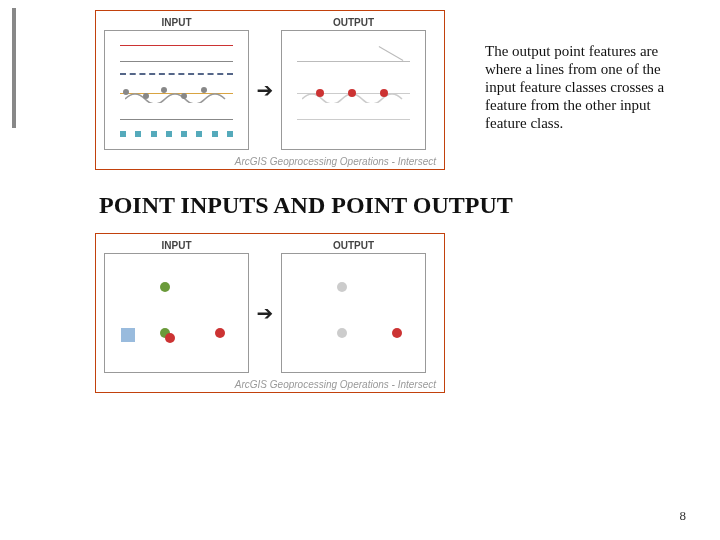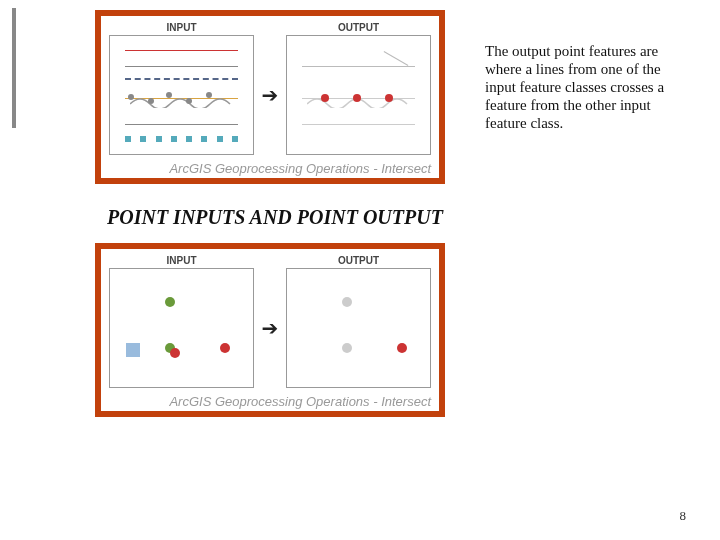--- a/index.html
+++ b/index.html
@@ -13,45 +13,45 @@
   }
   .logo {
     position: absolute;
     left: 12px;
     top: 8px;
     width: 22px;
   }
   .logo .bar { width: 4px; height: 120px; background: #888; display:inline-block; vertical-align:top; }
   .content { position: absolute; left: 95px; top: 10px; width: 600px; }
   .heading { color: #a11; font-weight: bold; font-size: 17px; margin-bottom: 16px; }
-  .heading2 { color:#111; font-weight:bold; font-size:20px; margin: 22px 0 14px 12px; font-style: italic; }
+  .heading2 { color:#111; font-weight:bold; font-size:24px; margin: 22px 0 14px 4px; }
   .row { display: flex; align-items: flex-start; }
   .figwrap { width: 360px; }
   .fig {
-    border: 6px solid #c2410c;
+    border: 1px solid #c2410c;
     background: #fff;
     width: 350px;
     padding: 6px 8px 2px 8px;
   }
   .iolabels { display:flex; font-family: Arial, sans-serif; font-size:10px; font-weight:bold; color:#444; }
   .iolabels .l-in { width: 145px; text-align:center; }
   .iolabels .l-gap { width: 32px; }
   .iolabels .l-out { width: 145px; text-align:center; }
   .panels { display:flex; align-items:center; margin-top:2px; }
   .panel {
     width: 145px; height: 120px;
     border: 1px solid #999;
     background: #fff;
     position: relative;
   }
   .arrow { width: 32px; text-align:center; font-size:20px; color:#222; }
   .caption {
     text-align: right;
     font-family: Arial, sans-serif;
-    font-size: 13px;
+    font-size: 10px;
     font-style: italic;
     color: #999;
     margin-top: 6px;
   }
   .desc {
     width: 210px;
     font-size: 15px;
     color: #111;
     line-height: 1.2;
     padding-left: 30px;

